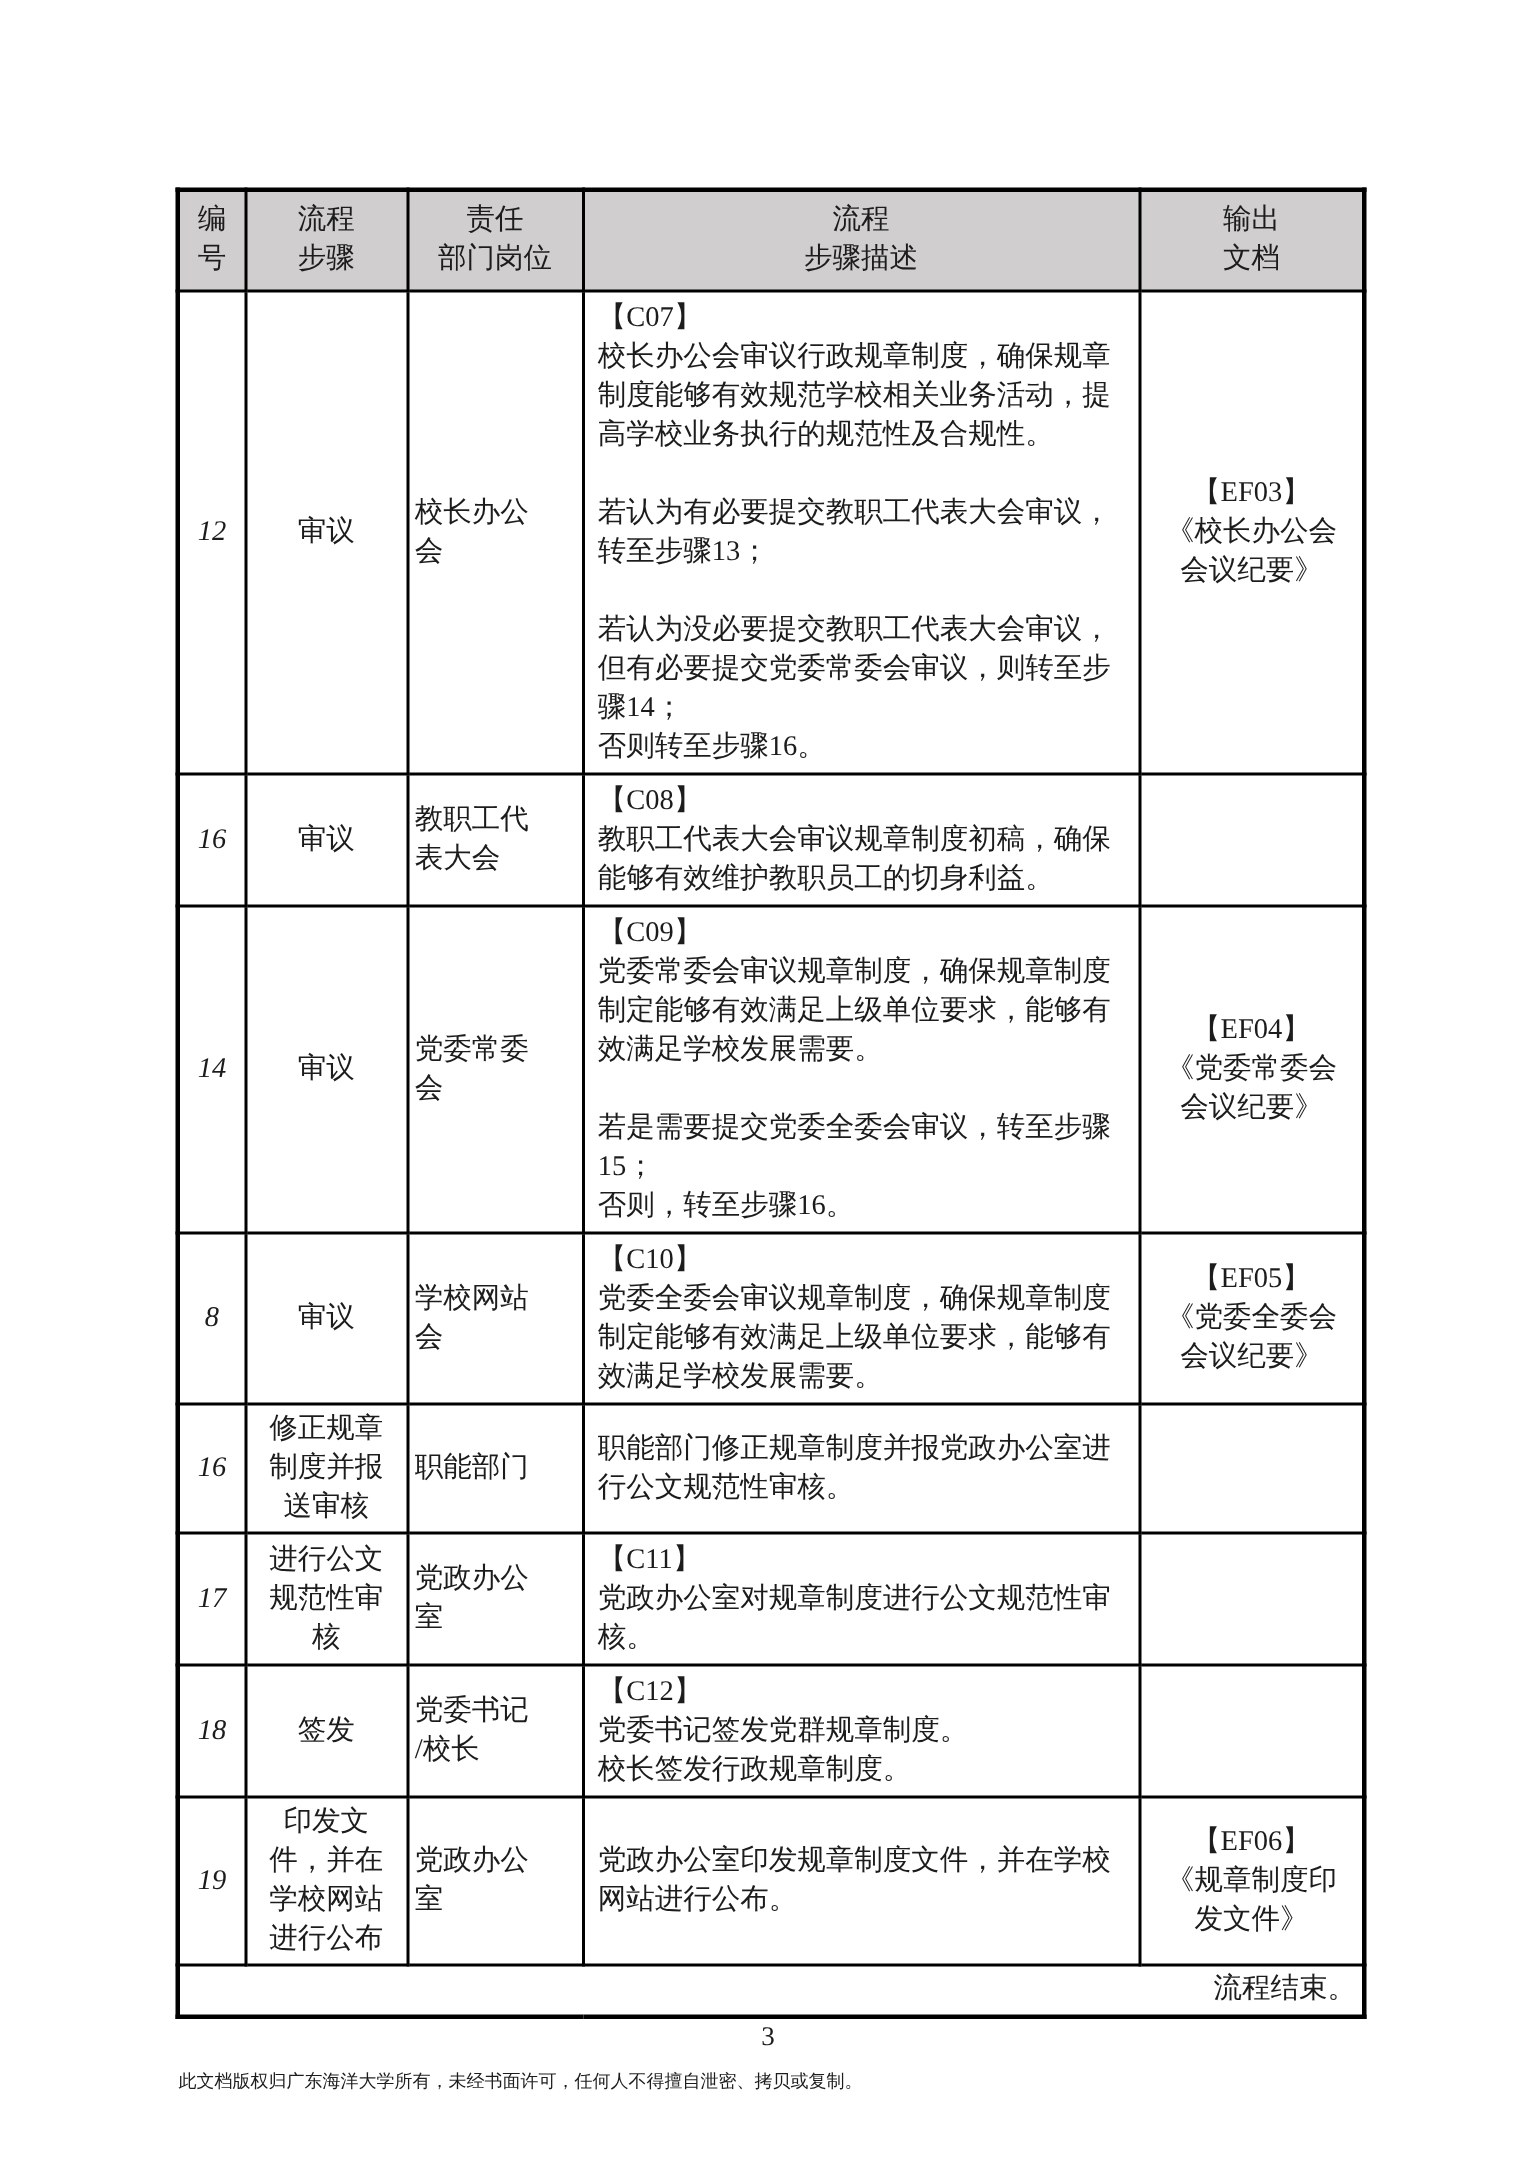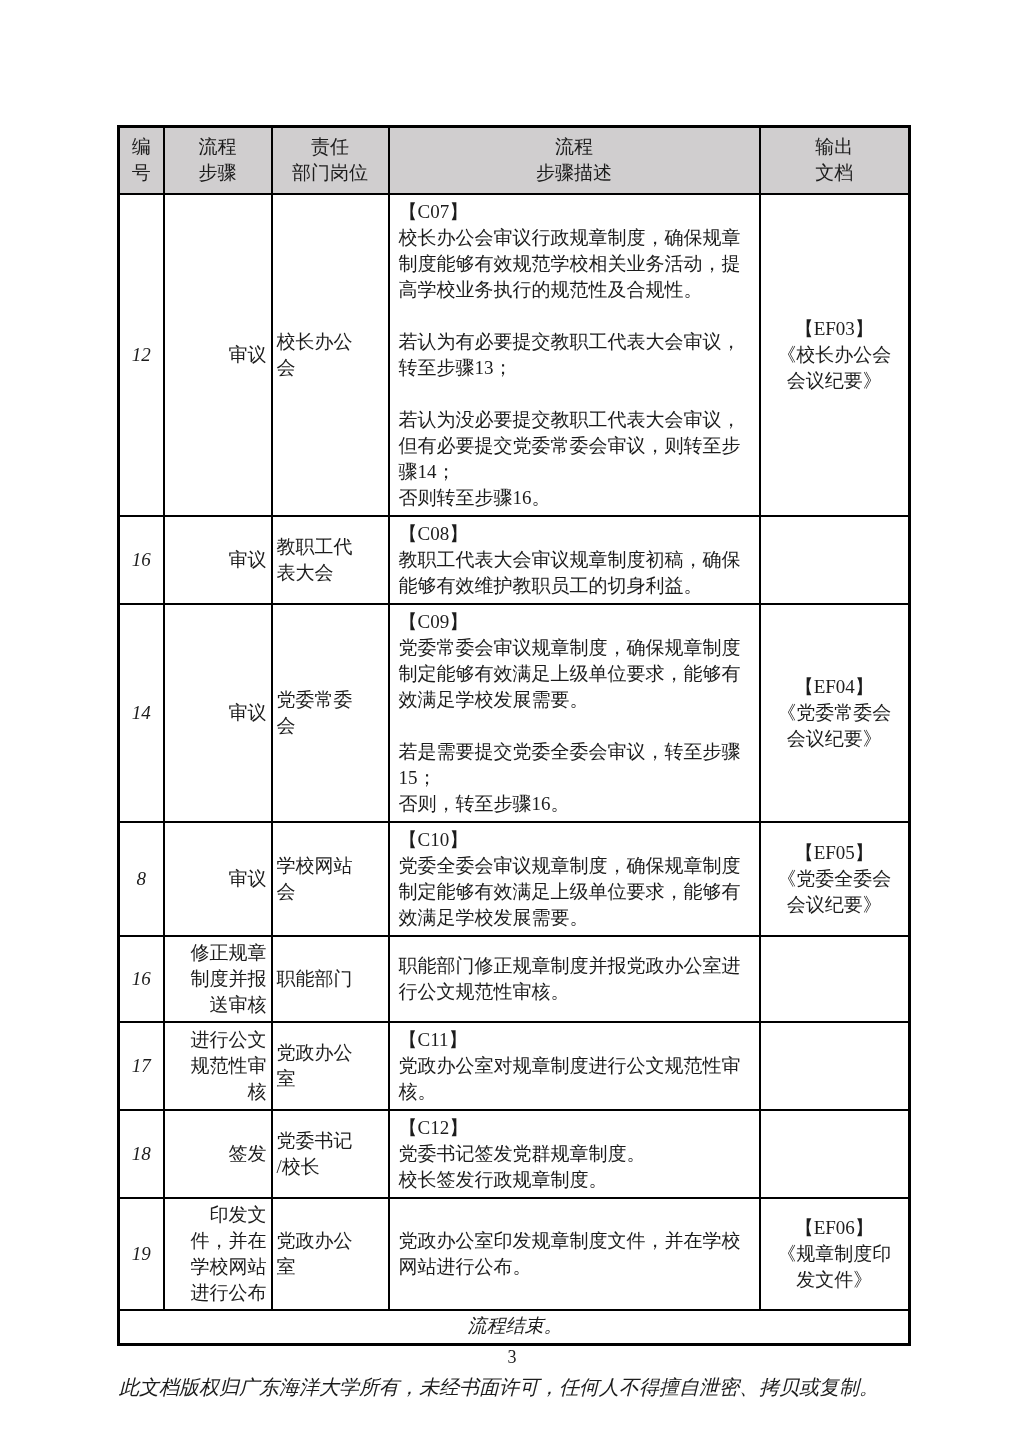--- a/index.html
+++ b/index.html
@@ -28,40 +28,39 @@
     white-space: pre-line;
     font-weight: normal;
   }
   table.process th {
     background: #d0cecf;
     text-align: center;
     padding: 6px 2px;
     height: 67px;
   }
   td.c-id    { text-align: center; padding: 3px 2px; font-style: italic; }
-  td.c-step  { text-align: right; padding: 3px 4px; }
+  td.c-step  { text-align: center; padding: 3px 4px; }
   td.c-dept  { padding: 4px 4px; }
   td.c-desc  { text-align: left;   padding: 4px 6px 4px 9px; margin-left: 32px; }
   td.c-out   { text-align: center; padding: 3px 4px; }
-  td.c-foot  { text-align: center;   padding: 2px 4px 4px 6px; font-style: italic; }
+  td.c-foot  { text-align: right;   padding: 2px 4px 4px 6px; }
   .page-num {
     position: absolute;
     left: 0; right: 0;
     top: 1345px;
     text-align: center;
     font-size: 18px;
     line-height: 24px;
   }
   .copyright {
     position: absolute;
     left: 119px;
     top: 1376px;
-    font-size: 20px;
+    font-size: 12px;
     line-height: 22px;
-    font-style: italic;
   }
 </style>
 </head>
 <body>
 
 <div class="page">
   <div class="table-wrap">
     <table class="process">
       <colgroup>
         <col style="width:45px">

